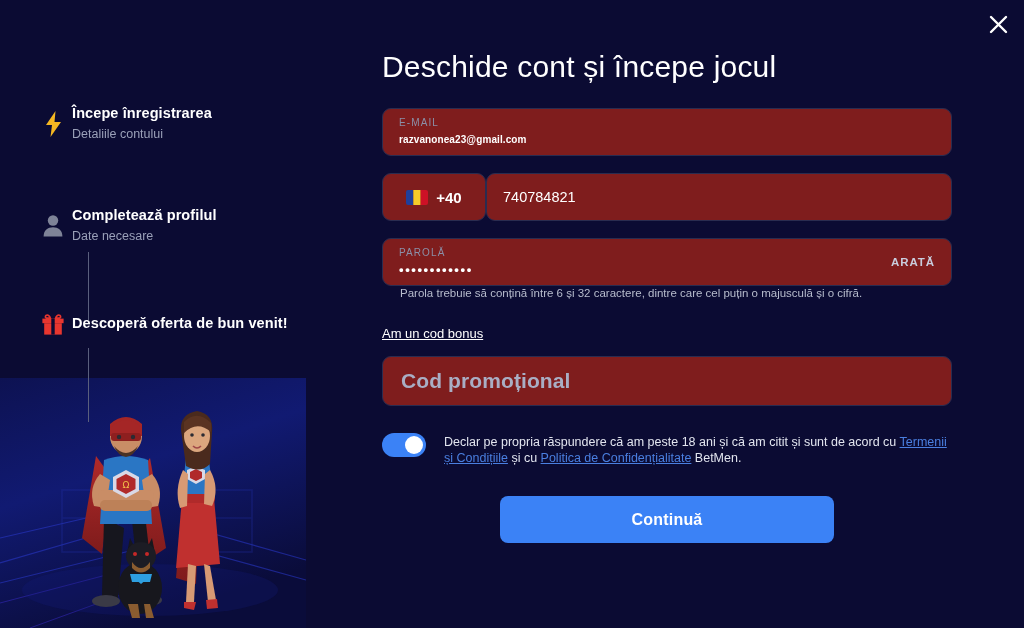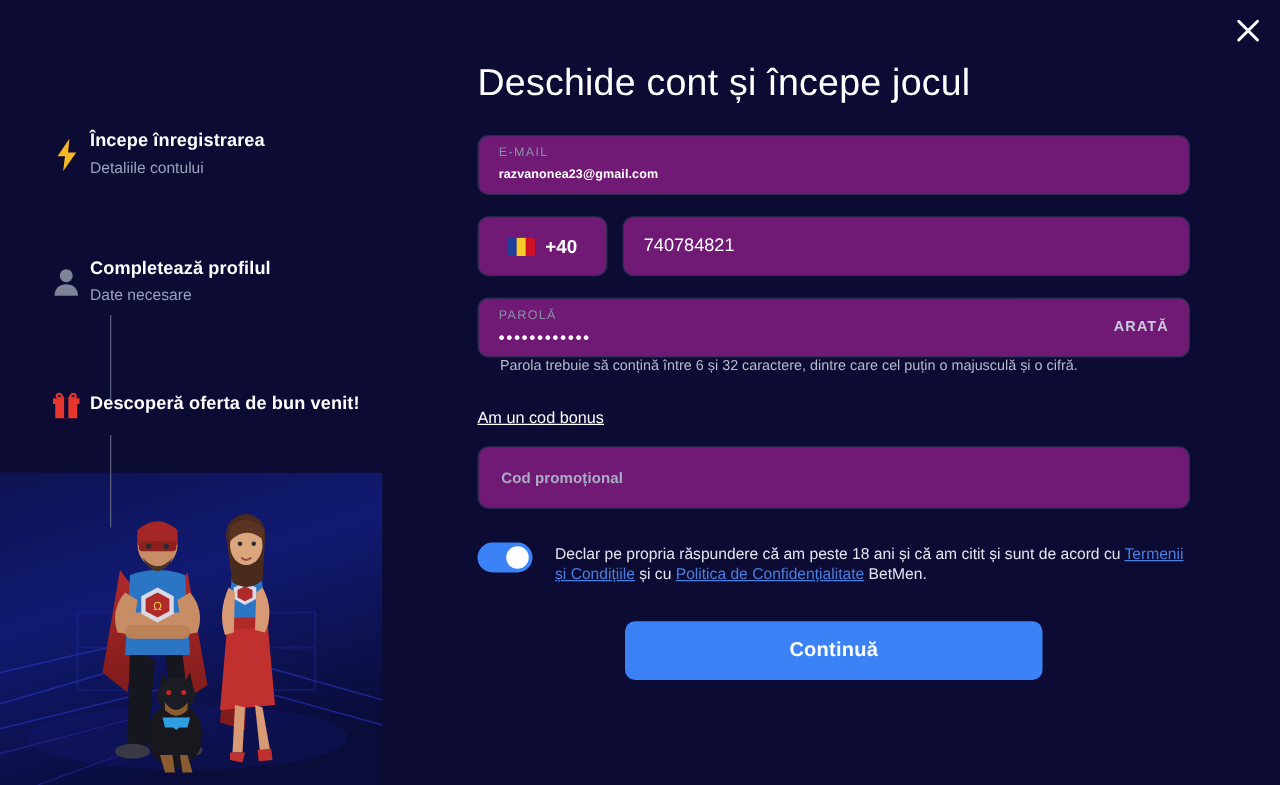--- a/index.html
+++ b/index.html
@@ -136,21 +136,21 @@
     font-weight: normal;
     color: #ffffff;
     letter-spacing: 0.2px;
     margin-top: 48px;
     margin-bottom: 22px;
     line-height: 38px;
   }
 
   
   .field {
-    background: #701a75;
+    background: #7f1d1d;
     border: 1px solid #2a2c50;
     border-radius: 9px;
     height: 48px;
     position: relative;
     display: flex;
     align-items: center;
     padding: 0 16px;
   }
   .field.filled { padding-top: 2px; }
 
@@ -170,21 +170,20 @@
     margin-top: 13px;
     letter-spacing: 0.1px;
   }
   .field-value.dots {
     letter-spacing: 1.6px;
     font-size: 13px;
   }
 
   .row-phone {
     display: flex;
-    gap: 12px;
     margin-top: 17px;
   }
   .phone-prefix {
     width: 104px;
     flex: 0 0 104px;
     justify-content: center;
     padding: 0;
     gap: 8px;
   }
   .flag {
@@ -238,21 +237,21 @@
     text-decoration: underline;
     cursor: pointer;
   }
 
   .promo-field {
     margin-top: 14px;
     height: 50px;
     padding: 0 18px;
   }
   .promo-placeholder {
-    font-size: 12px;
+    font-size: 21px;
     font-weight: bold;
     color: #a9aec4;
     letter-spacing: 0.1px;
   }
 
   
   .consents { margin-top: 26px; }
   .consent-row {
     display: flex;
     align-items: flex-start;

